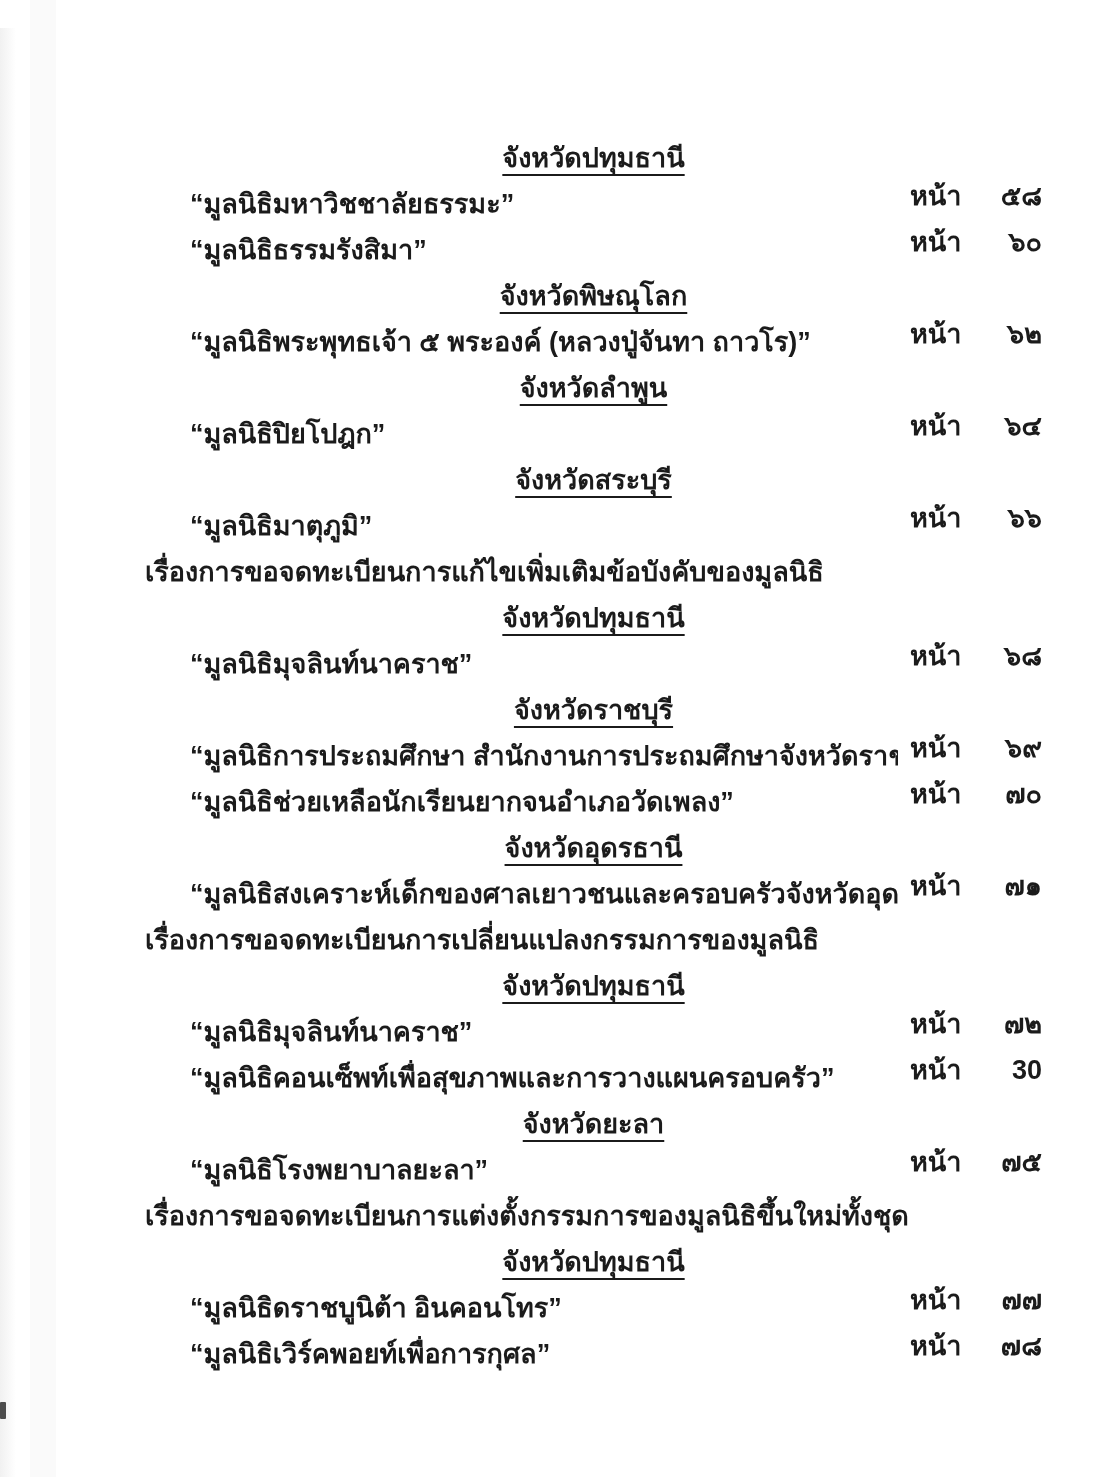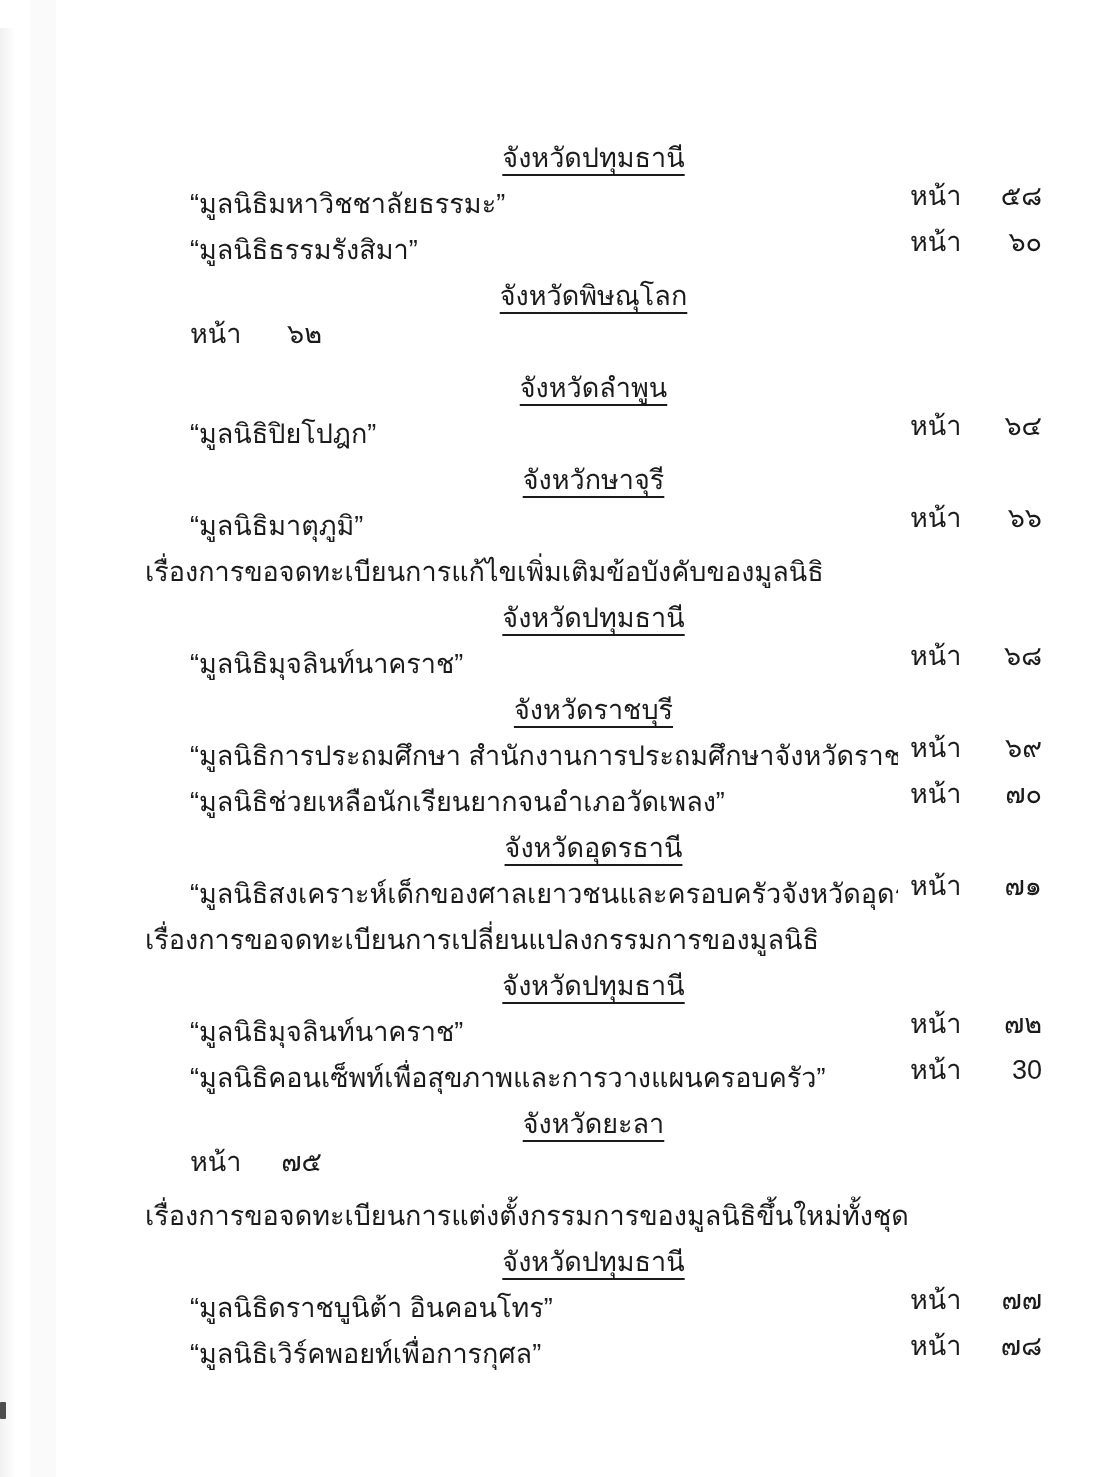--- a/index.html
+++ b/index.html
@@ -52,20 +52,21 @@
     position: absolute;
     left: 145px;
     top: 140px;
     width: 897px;
   }
   .row {
     font-size: 27px;
     line-height: 36px;
     margin-bottom: 10px;
     white-space: nowrap;
+    font-weight: bold;
   }
   .province {
     text-align: center;
   }
   .province-text {
     text-decoration: underline;
     text-decoration-thickness: 2px;
     text-underline-offset: 7px;
   }
   .entry {
@@ -112,37 +113,38 @@
     <span class="entry-name">“มูลนิธิธรรมรังสิมา”</span>
     <span class="entry-page">
       <span class="page-word">หน้า</span>
       <span class="page-no">๖๐</span>
     </span>
   </div>
       <div class="row province">
     <span class="province-text">จังหวัดพิษณุโลก</span>
   </div>
       <div class="row entry">
+    <span class="entry-name">“มูลนิธิพระพุทธเจ้า ๕ พระองค์ (หลวงปู่จันทา ถาวโร)”</span>
     <span class="entry-page">
       <span class="page-word">หน้า</span>
       <span class="page-no">๖๒</span>
     </span>
   </div>
       <div class="row province">
     <span class="province-text">จังหวัดลำพูน</span>
   </div>
       <div class="row entry">
     <span class="entry-name">“มูลนิธิปิยโปฎก”</span>
     <span class="entry-page">
       <span class="page-word">หน้า</span>
       <span class="page-no">๖๔</span>
     </span>
   </div>
       <div class="row province">
-    <span class="province-text">จังหวักษาจุรี</span>
+    <span class="province-text">จังหวัดสระบุรี</span>
   </div>
       <div class="row entry">
     <span class="entry-name">“มูลนิธิมาตุภูมิ”</span>
     <span class="entry-page">
       <span class="page-word">หน้า</span>
       <span class="page-no">๖๖</span>
     </span>
   </div>
       <div class="row subject">
     <span class="subject-label">เรื่อง</span>
@@ -203,20 +205,21 @@
     <span class="entry-name">“มูลนิธิคอนเซ็พท์เพื่อสุขภาพและการวางแผนครอบครัว”</span>
     <span class="entry-page">
       <span class="page-word">หน้า</span>
       <span class="page-no">30</span>
     </span>
   </div>
       <div class="row province">
     <span class="province-text">จังหวัดยะลา</span>
   </div>
       <div class="row entry">
+    <span class="entry-name">“มูลนิธิโรงพยาบาลยะลา”</span>
     <span class="entry-page">
       <span class="page-word">หน้า</span>
       <span class="page-no">๗๕</span>
     </span>
   </div>
       <div class="row subject">
     <span class="subject-label">เรื่อง</span>
     <span class="subject-text">การขอจดทะเบียนการแต่งตั้งกรรมการของมูลนิธิขึ้นใหม่ทั้งชุด</span>
   </div>
       <div class="row province">

